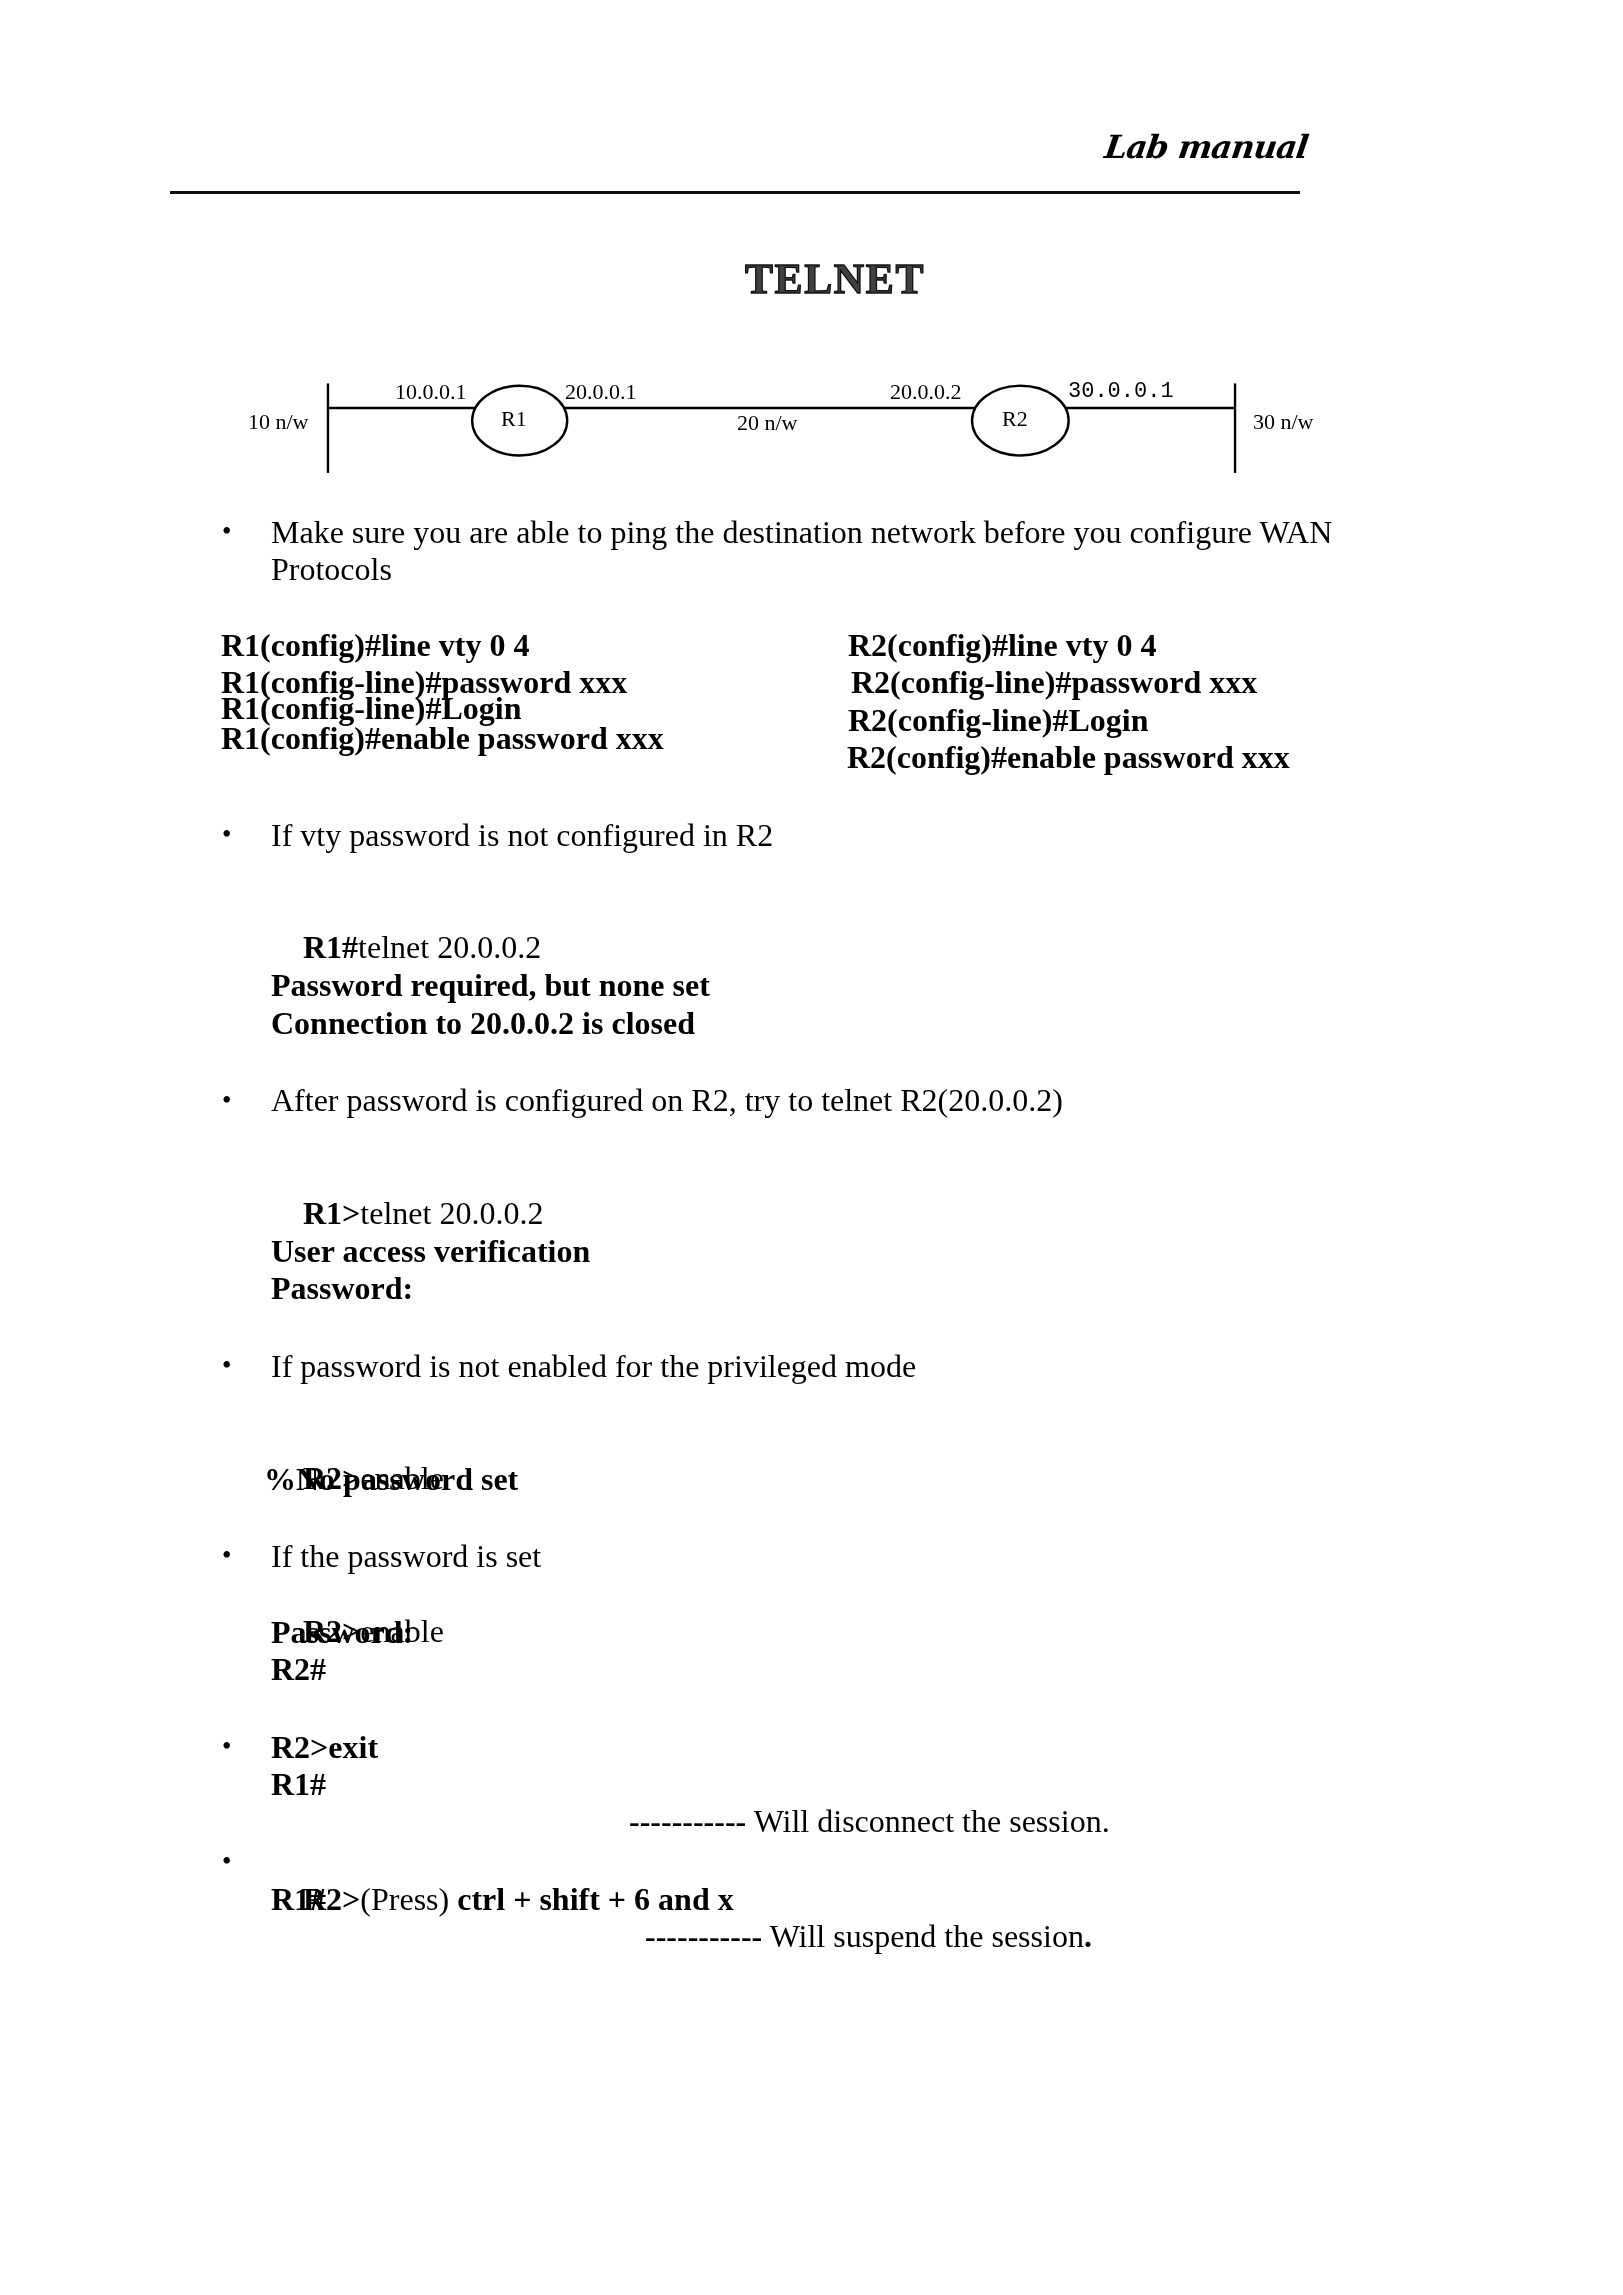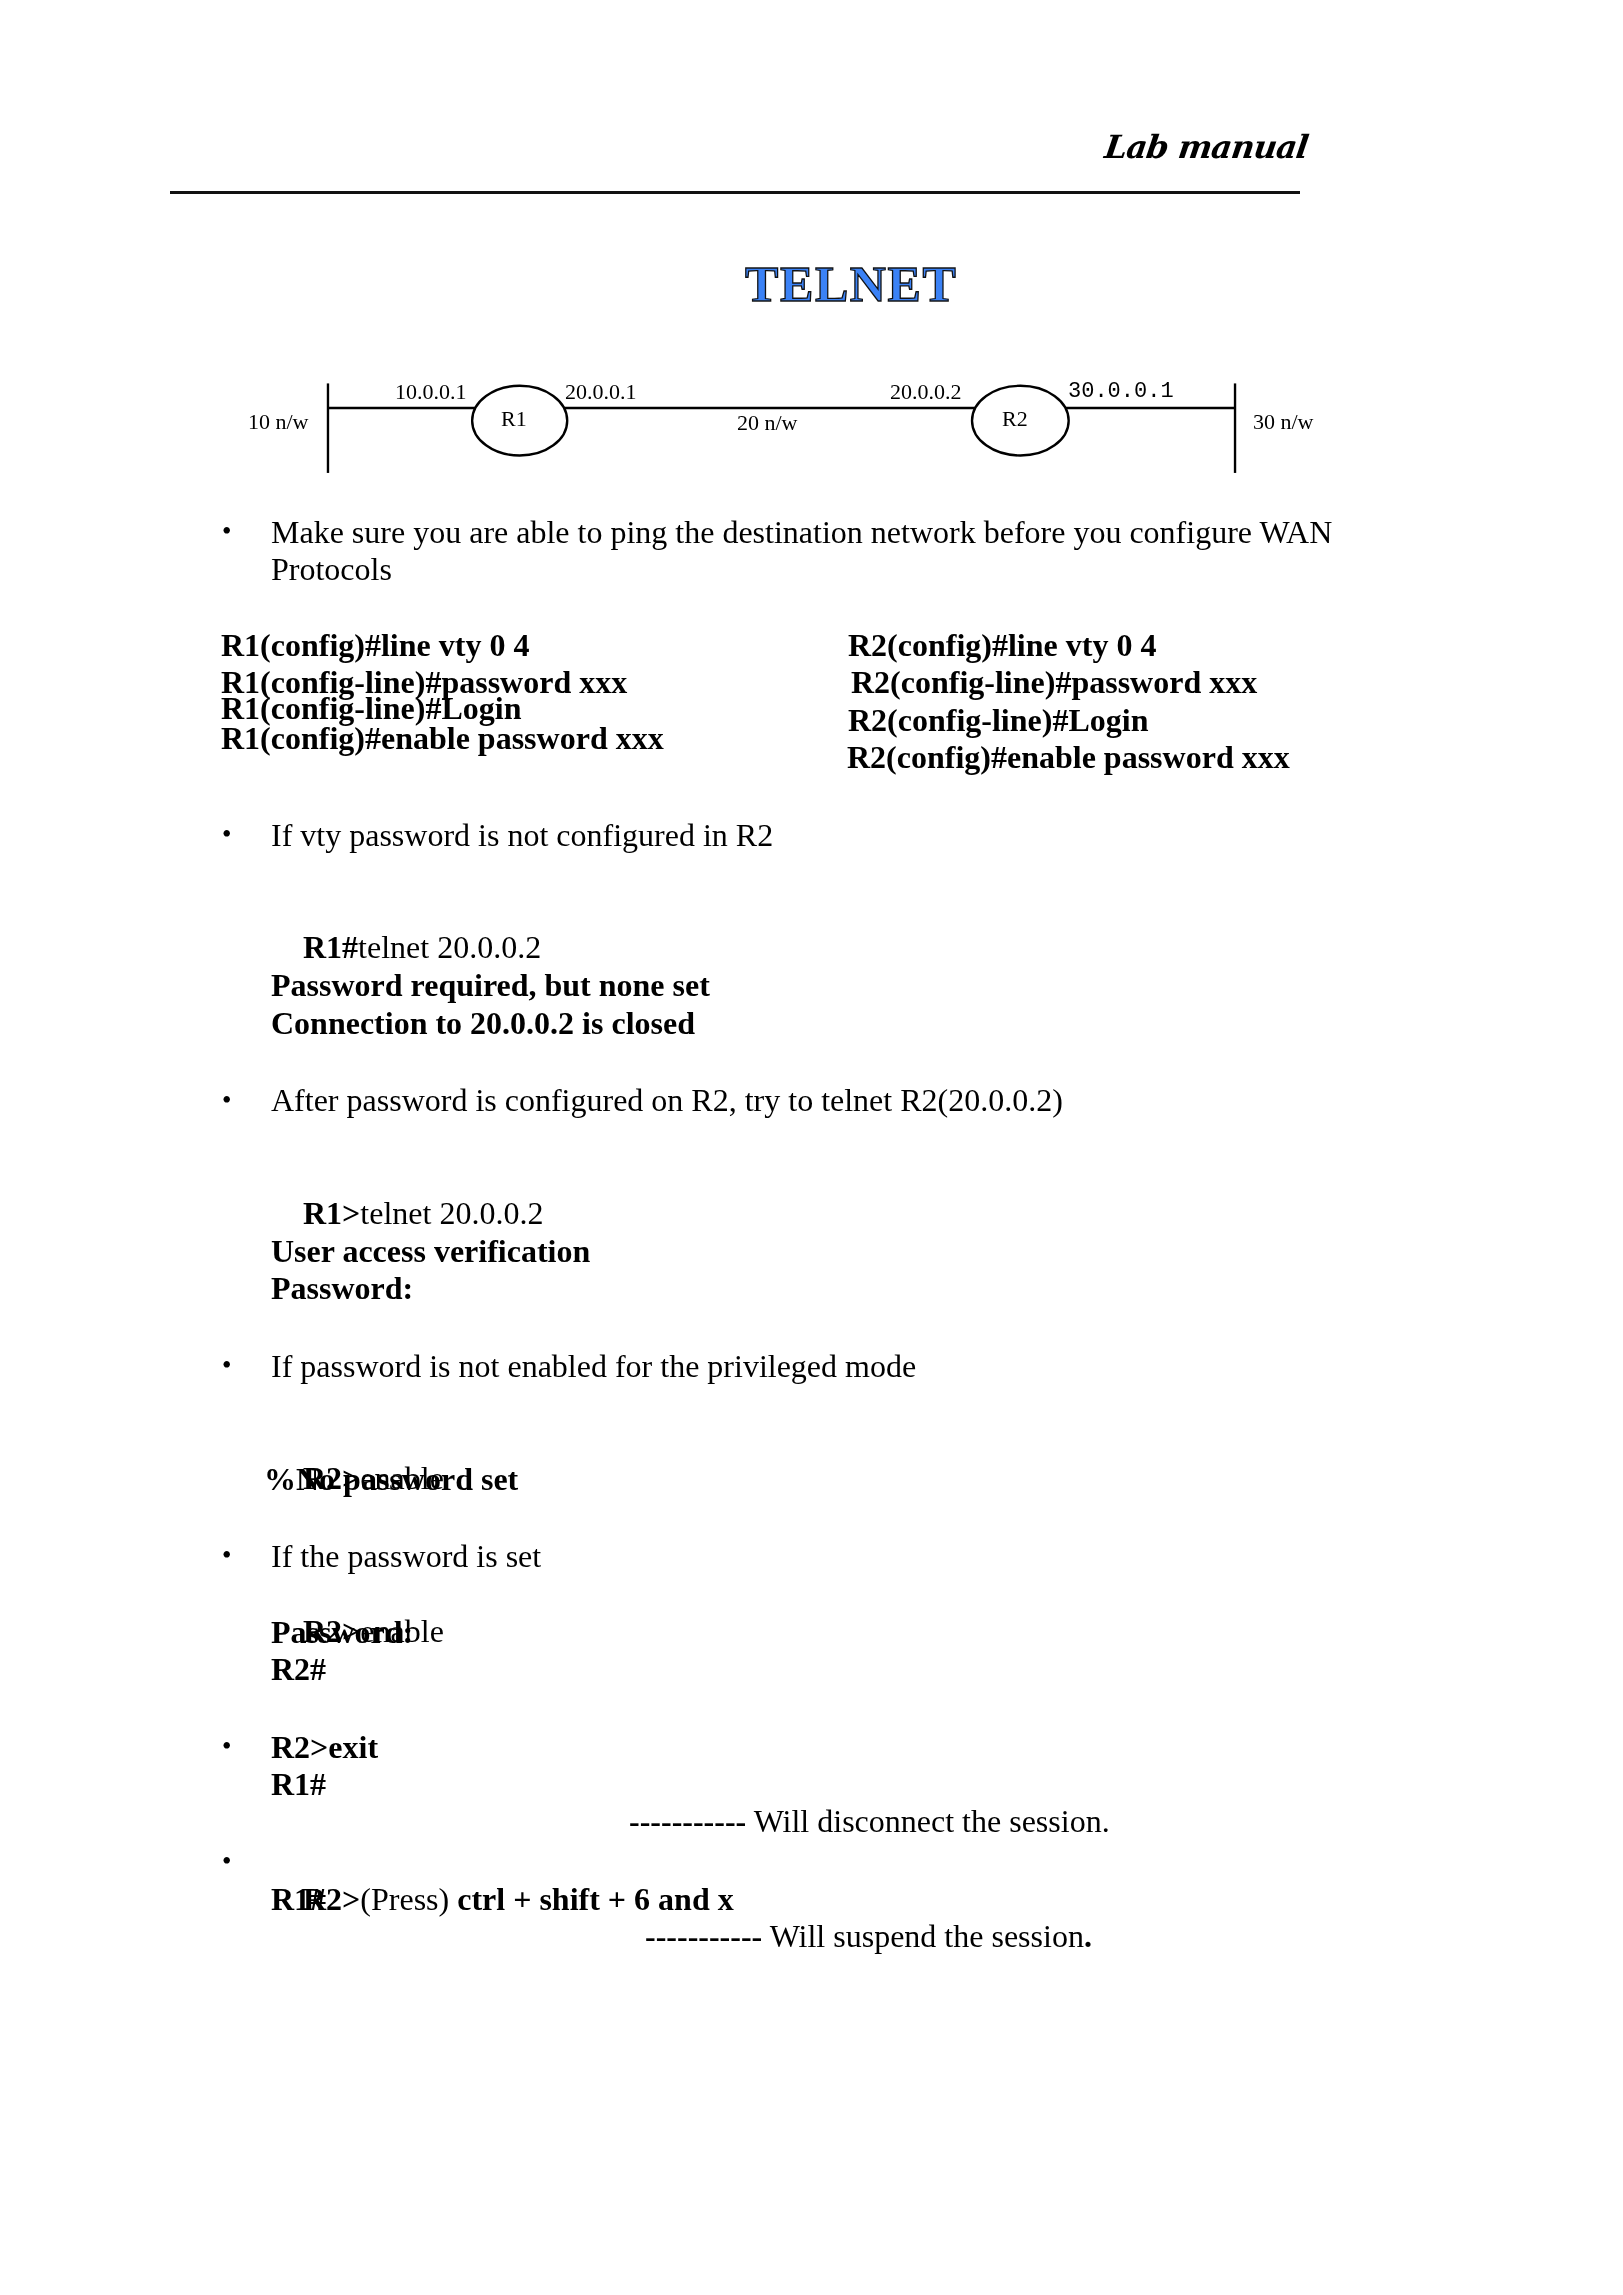--- a/index.html
+++ b/index.html
@@ -2,22 +2,22 @@
 <html style="font-size:12.7px"><head>
 <meta charset="utf-8">
 <style>
   html, body { margin: 0; padding: 0; background: #ffffff; }
   body { width: 1624px; height: 2295px; position: relative; overflow: hidden;
          font-family: "Liberation Serif", "DejaVu Serif", serif; color: #000; }
   .abs { position: absolute; white-space: pre; }
   .hdr-title { font-family: "DejaVu Serif", serif; font-style: italic; font-weight: bold;
                font-size: 32px; letter-spacing: -0.8px; transform: skewX(-8deg); }
   .hdr-rule { position: absolute; left: 170px; top: 191px; width: 1130px; height: 3.2px; background: #111; }
-  .page-title { font-family: "Liberation Serif", serif; font-size: 50px; letter-spacing: 1.6px;
-                color: #3b82f6; -webkit-text-stroke: 1.3px #111; font-weight: bold; }
+  .page-title { font-family: "Liberation Serif", serif; font-size: 42px; letter-spacing: 1.6px;
+                color: #404040; -webkit-text-stroke: 1.3px #111; font-weight: bold; }
   .diag-text { font-size: 22px; line-height: 22px; }
   .router-text { font-size: 22px; line-height: 30px; }
   .t { font-size: 32px; line-height: 37px; }
   .b { font-weight: bold; }
   .bullet { font-size: 27px; line-height: 37px; }
   svg.diagram { position: absolute; left: 0; top: 0; }
 </style>
 </head>
 <body>
 

